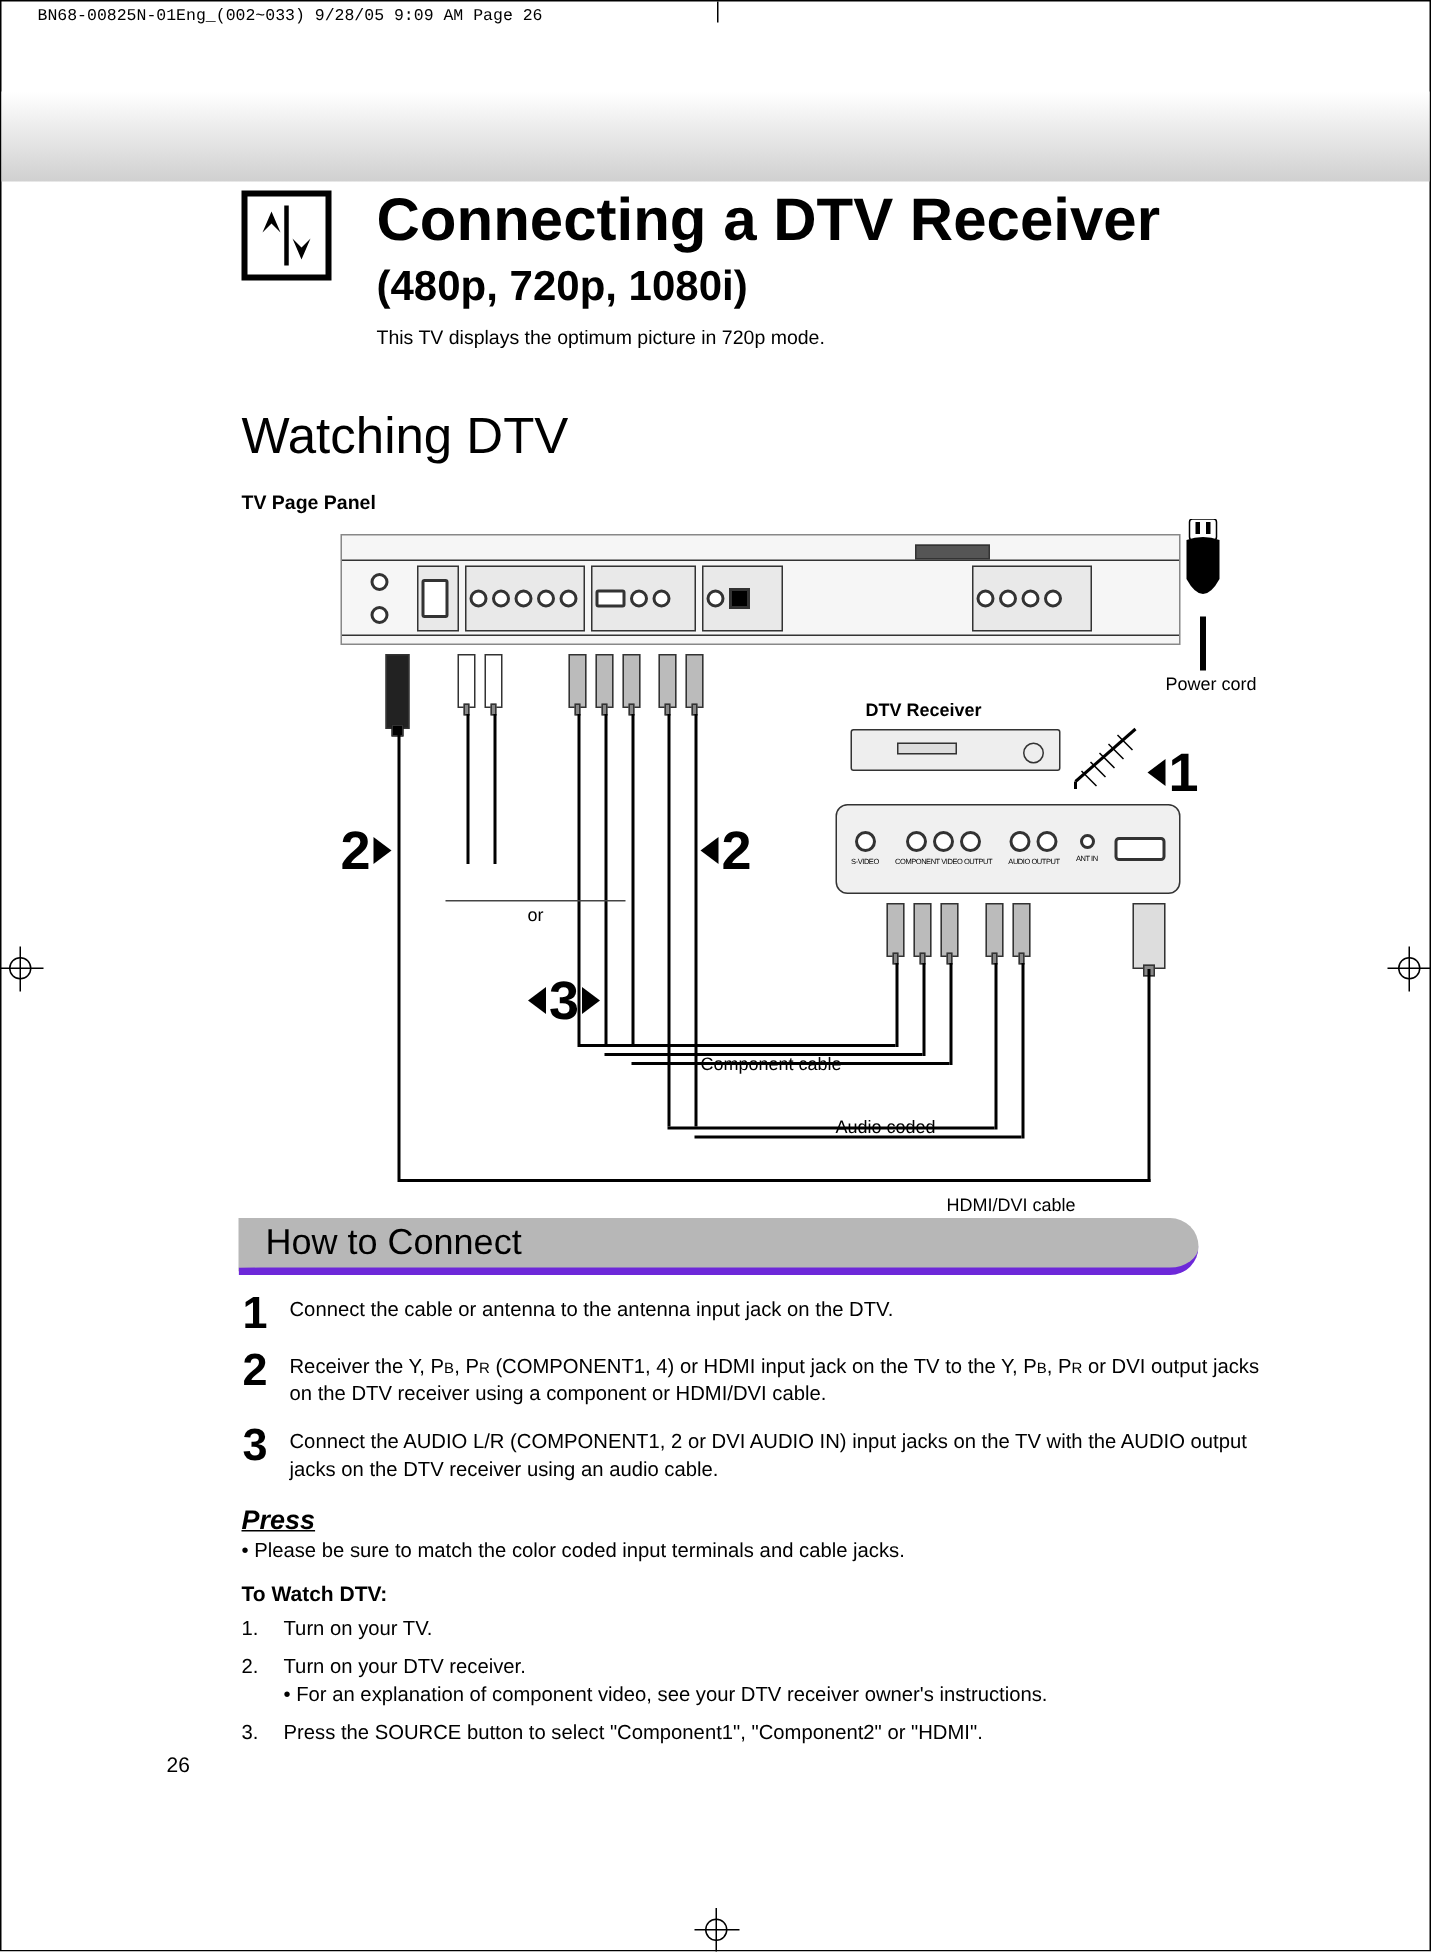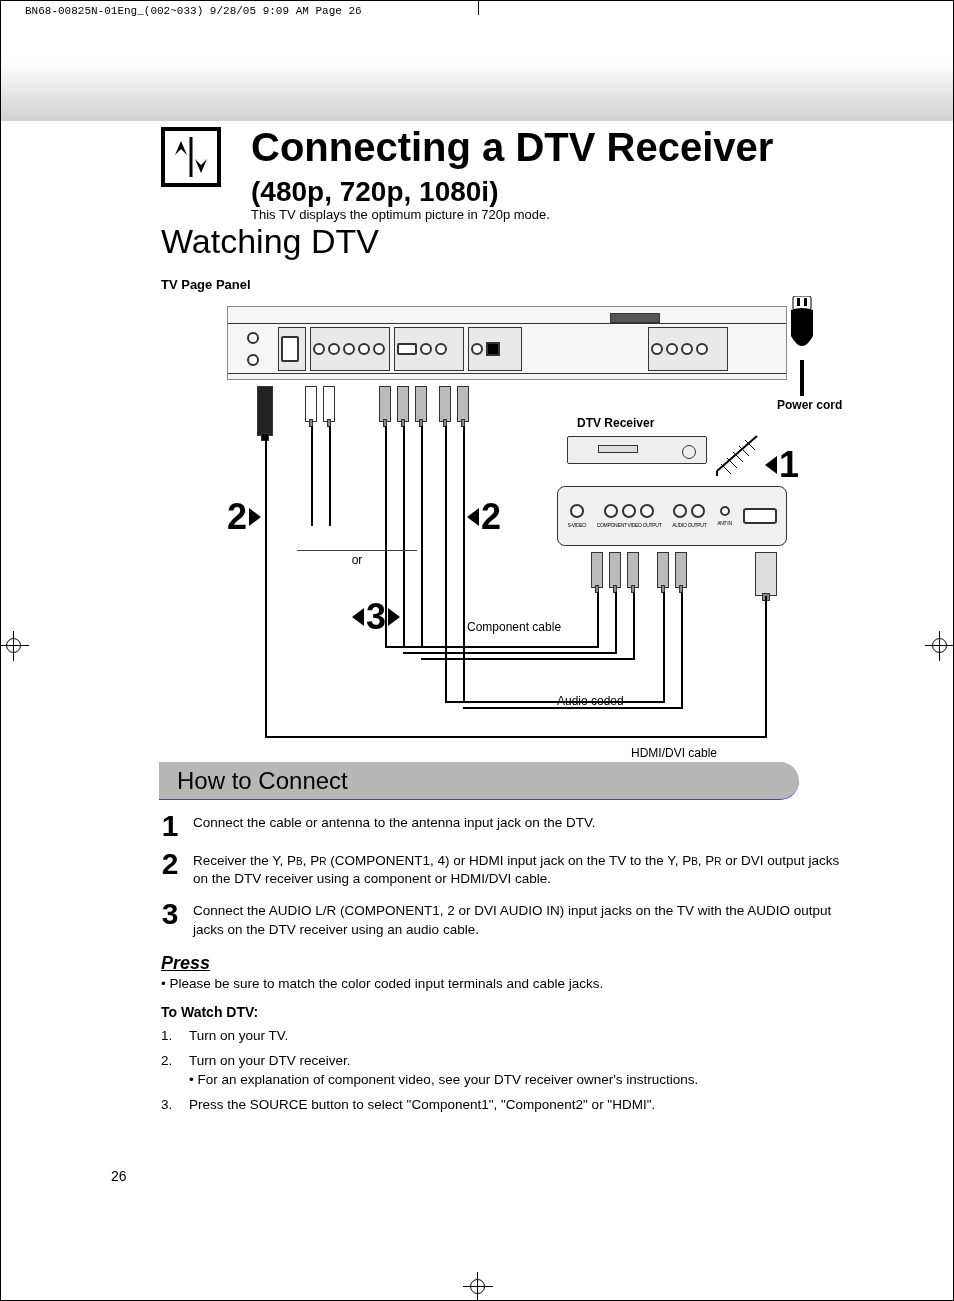--- a/index.html
+++ b/index.html
@@ -52,27 +52,29 @@
     font-weight: 700;
     font-size: 40px;
     line-height: 1;
   }
   .main-title .sub {
     font-size: 28px;
     font-weight: 700;
   }
   .title-subtitle {
     font-size: 13px;
+    margin-top: 10px;
     font-weight: 300;
   }
   .section-h {
     font-family: "Arial Narrow", "Helvetica Condensed", Arial, sans-serif;
     font-stretch: condensed;
     font-weight: 400;
     font-size: 34px;
+    margin-top: 40px;
   }
   .panel-label {
     font-size: 13px;
     font-weight: 700;
     margin-top: 16px;
   }
   
   .diagram {
     position: relative;
     width: 640px;
@@ -105,21 +107,21 @@
   .power-box {
     position: absolute; right: -30px; top: 0; width: 50px;
     text-align: center;
   }
   .power-plug {
     width: 34px; height: 60px; margin: 0 auto;
   }
   .power-cord {
     width: 4px; height: 36px; background:#000; margin: 0 auto;
   }
-  .power-label { font-size: 12px; margin-top: 2px; white-space: nowrap; font-weight: bold;}
+  .power-label { font-size: 12px; margin-top: 2px; white-space: nowrap;}
 
   .dtv-label { position: absolute; left: 420px; top: 120px; font-size: 12px; font-weight: 700; }
   .dtv-unit {
     position: absolute; left: 410px; top: 140px; width: 140px; height: 28px;
     border: 1px solid #333; background: #eee; border-radius: 2px;
   }
   .dtv-unit::after { content:""; position:absolute; right:10px; top:8px; width:12px; height:12px; border:1px solid #333; border-radius:50%; }
   .dtv-unit .slot { position:absolute; left:30px; top:8px; width:40px; height:8px; border:1px solid #333; background:#ddd;}
   .antenna {
     position: absolute; left: 550px; top: 130px;
@@ -181,35 +183,35 @@
   
   .c-r1 { left: 434px; top: 256px; }
   .c-r2 { left: 452px; top: 256px; }
   .c-r3 { left: 470px; top: 256px; }
   .c-r4 { left: 500px; top: 256px; }
   .c-r5 { left: 518px; top: 256px; }
   .c-dvi { left: 598px; top: 256px; width:22px; height:44px; background:#ddd;}
   .c-dvi::after{ left:6px; right:6px;}
 
   .cable-label { position:absolute; font-size: 12px; }
-  .lbl-comp { left: 310px; top: 324px; }
+  .lbl-comp { left: 310px; top: 356px; }
   .lbl-audio { left: 400px; top: 398px; }
   .lbl-hdmi { left: 474px; top: 450px; }
 
   
   .how-band {
     margin-top: 16px;
     margin-left: -2px;
     width: 640px;
     height: 38px;
     background: #b7b7b7;
     border-radius: 0 19px 19px 0;
     display: flex; align-items: center;
     padding-left: 18px;
-    border-bottom: 1px solid #6d28d9;
+    border-bottom: 5px solid #6d28d9;
   }
   .how-band span {
     font-family: "Arial Narrow", "Helvetica Condensed", Arial, sans-serif;
     font-stretch: condensed;
     font-size: 24px;
     color: #000;
   }
   .steps { margin-top: 14px; }
   .step-row { display: flex; align-items: flex-start; gap: 14px; margin-bottom: 14px; }
   .step-num {

